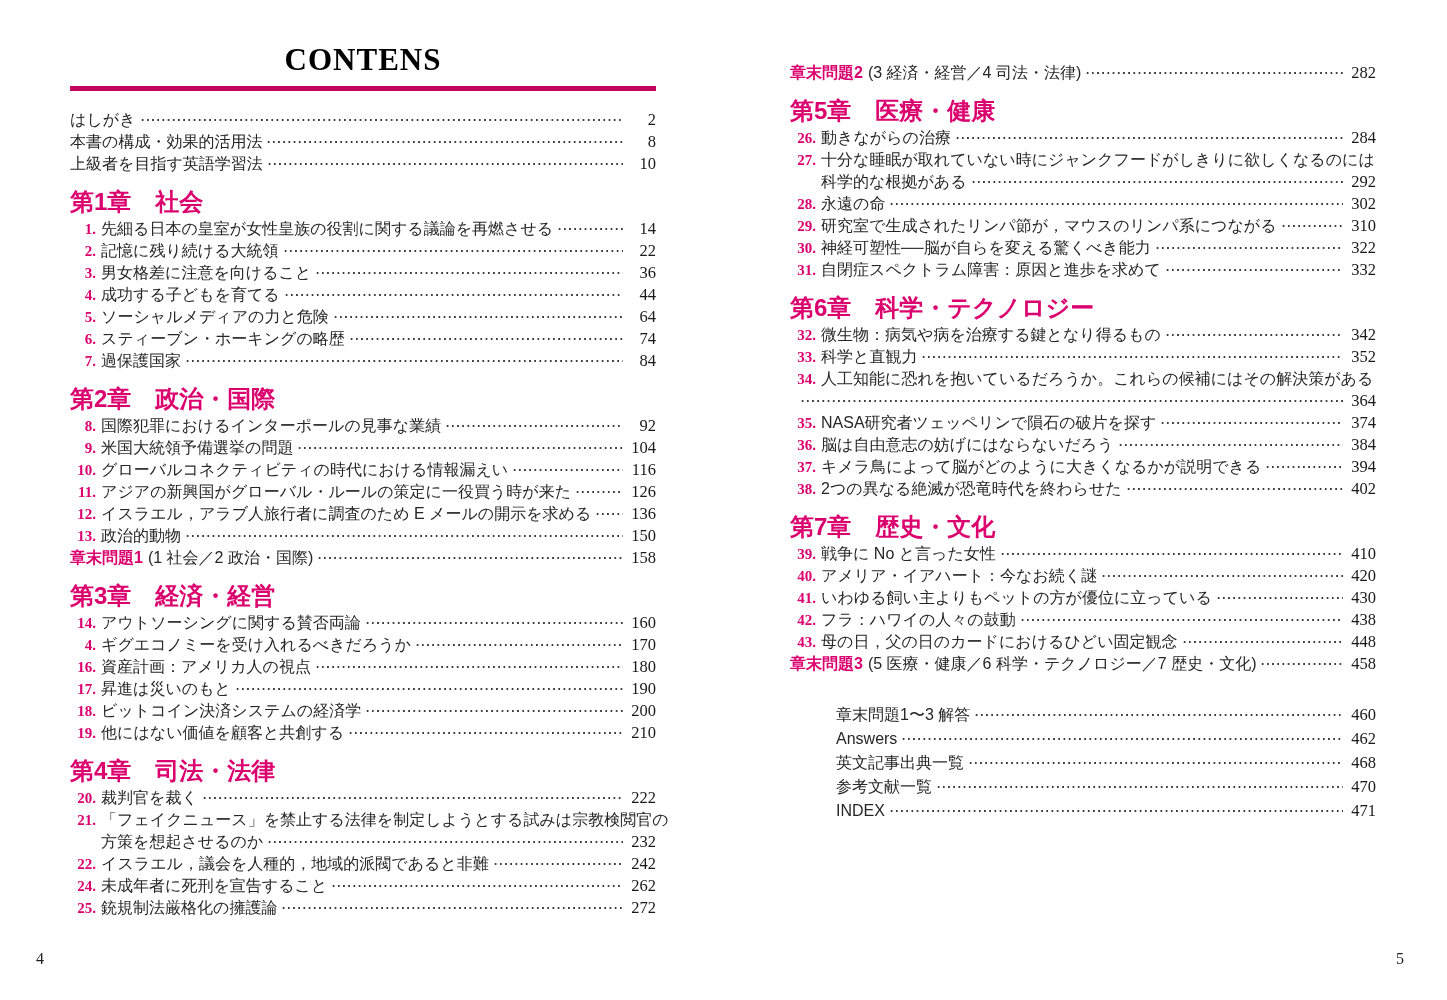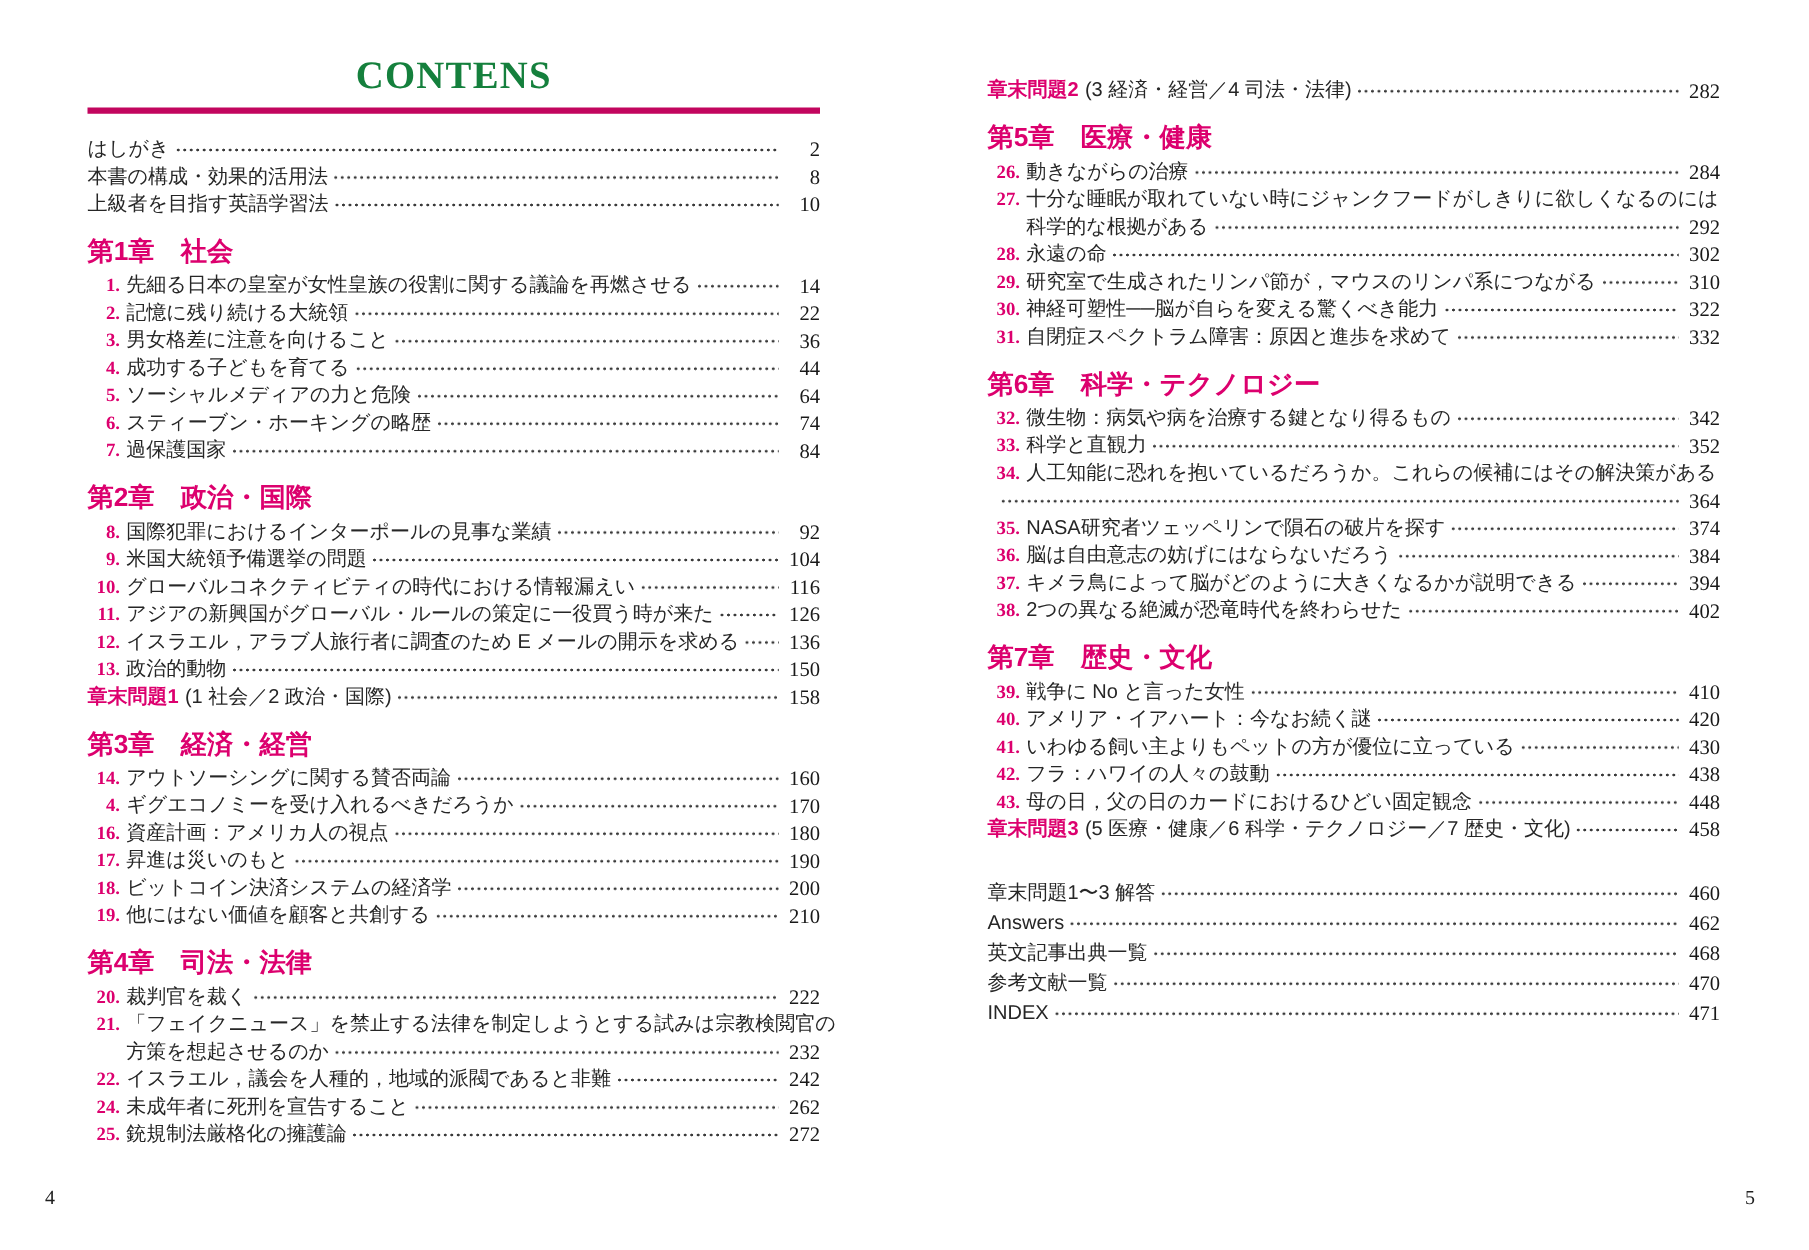--- a/index.html
+++ b/index.html
@@ -12,30 +12,30 @@
     width:1447px;height:1000px;position:relative;background:#ffffff;
     font-family:"Liberation Sans","DejaVu Sans",sans-serif;
     color:var(--text);overflow:hidden;
   }
   .page-col{position:absolute;top:0;height:1000px;box-sizing:border-box;}
   #left-col{left:70px;width:586px;}
   #right-col{left:790px;width:586px;padding-top:62px;}
   .contents-title{
     margin-top:44px;text-align:center;
     font-family:"Liberation Serif","DejaVu Serif",serif;
-    font-weight:bold;font-size:31px;line-height:1;letter-spacing:1px;color:#15803d;
+    font-weight:bold;font-size:31px;line-height:1;letter-spacing:1px;color:#000000;
   }
   .title-rule{margin-top:11px;height:5px;background:var(--rule);}
   .front-section{margin-top:18px;}
-  .back-section{margin-top:28px;}
+  .back-section{margin-top:28px;margin-left:46px;}
   .back-section .toc-row{line-height:24px;}
   .plain-section{margin-top:0;}
   .chapter-section{margin-top:14px;}
   .chapter-heading{
-    color:var(--accent);font-weight:bold;font-size:21px;line-height:26px;margin-bottom:3px;
+    color:var(--accent);font-weight:bold;font-size:24px;line-height:26px;margin-bottom:3px;
   }
   .toc-row{display:flex;align-items:flex-end;line-height:22px;font-size:16px;}
   .entry-num{
     color:var(--accent);font-weight:bold;flex:0 0 26px;text-align:right;
     margin-right:5px;font-size:15px;font-family:Liberation Serif, serif;
   }
   .entry-label{color:var(--accent);font-weight:bold;margin-right:5px;white-space:nowrap;}
   .entry-title{white-space:nowrap;}
   .leader{
     flex:1 1 8px;min-width:6px;height:16px;margin:0 5px 0 4px;align-self:center;

